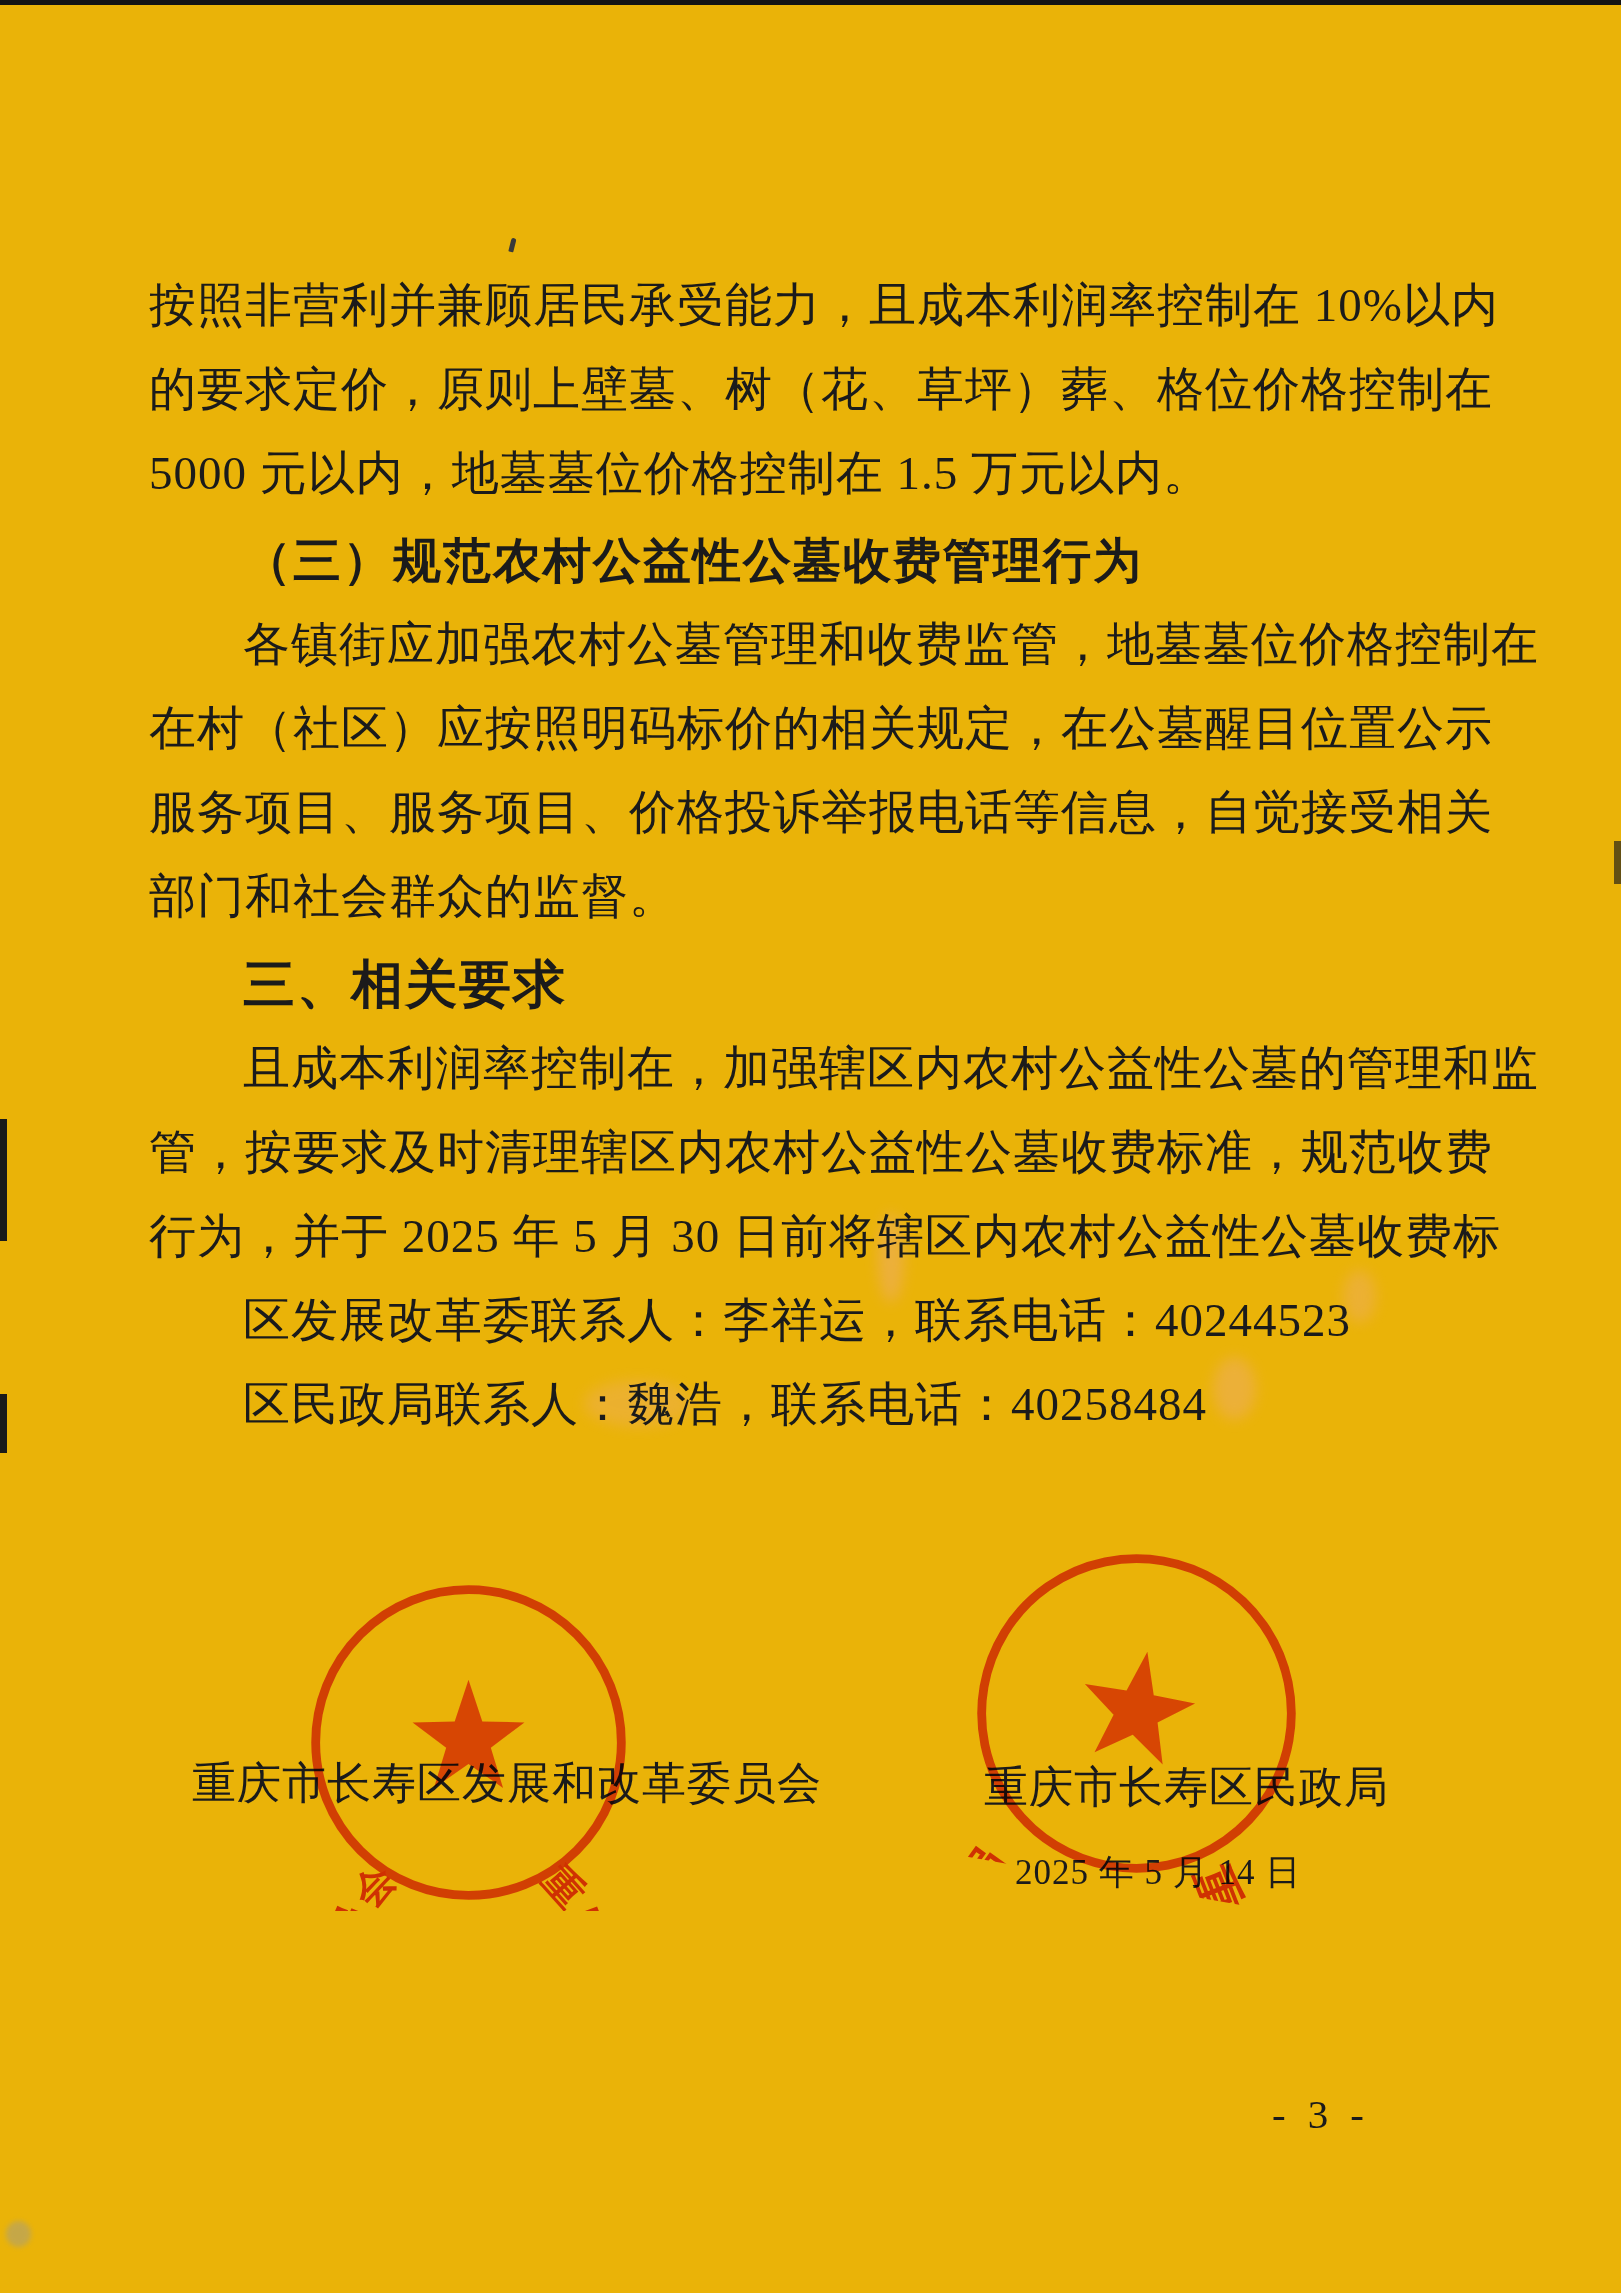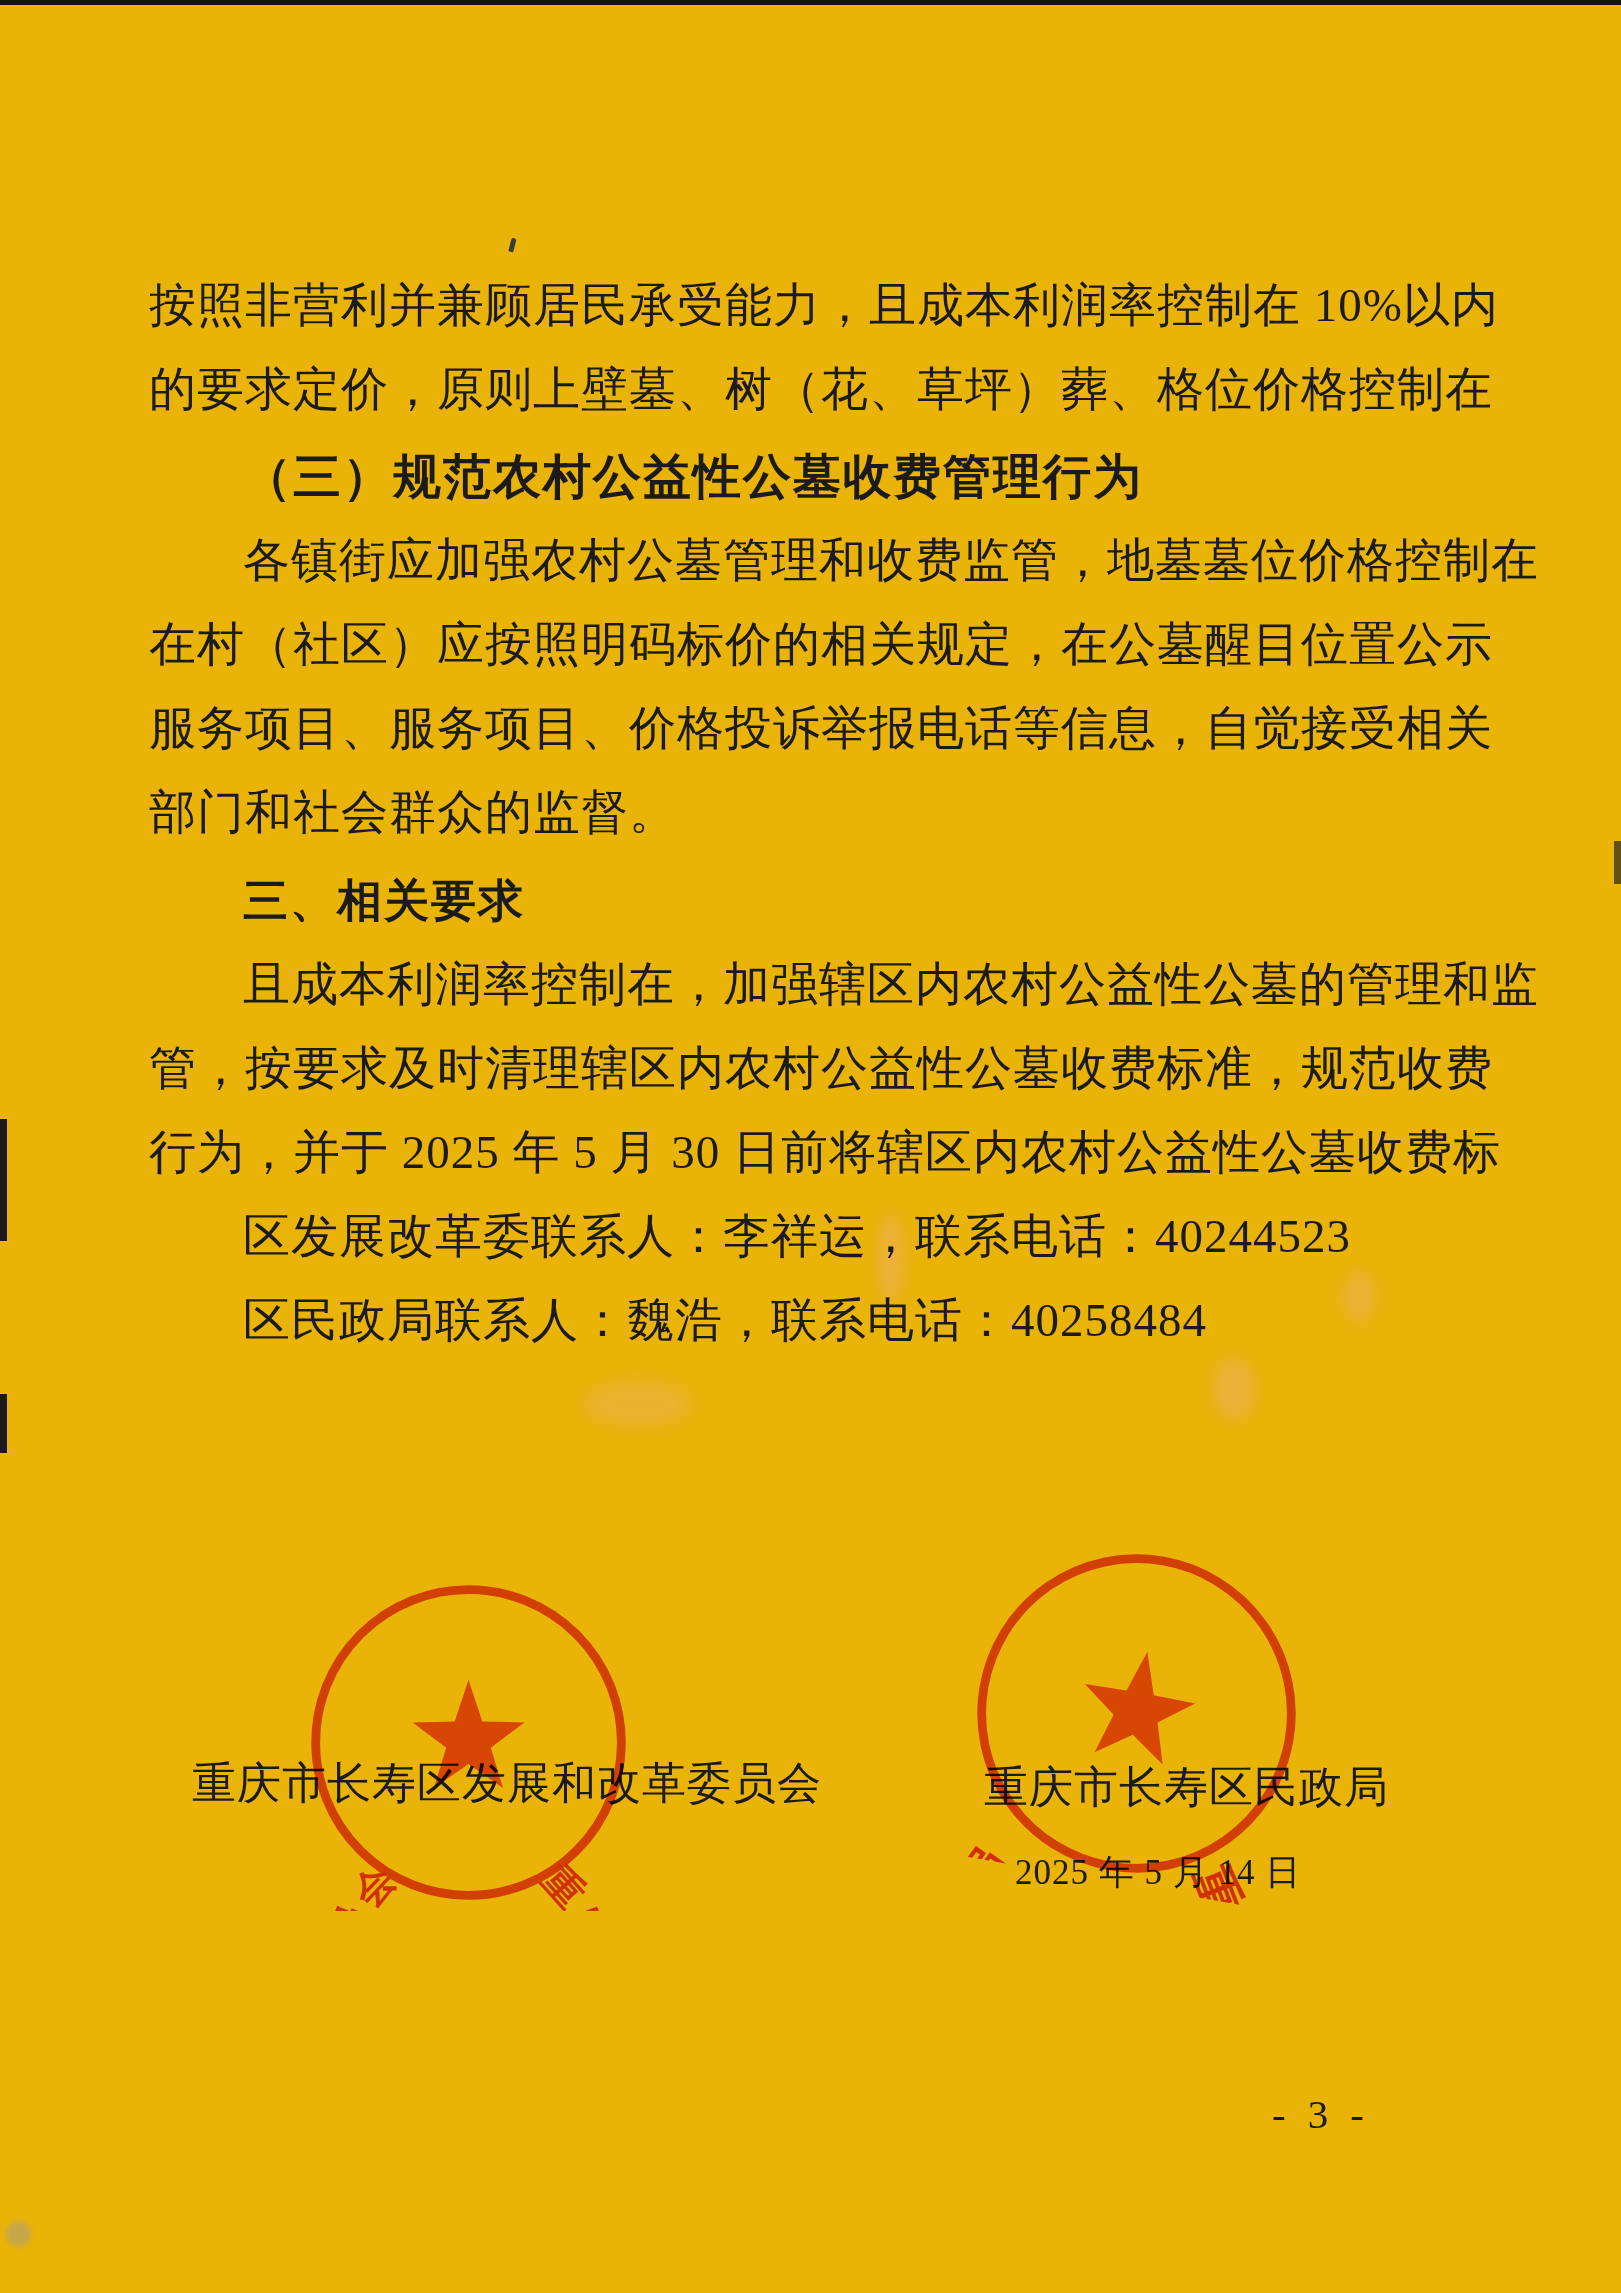--- a/index.html
+++ b/index.html
@@ -24,21 +24,21 @@
   .pink.p1 { left:878px; top:1213px; width:25.5px; height:90px; opacity:.30; }
   .pink.p2 { left:1213px; top:1357px; width:43px; height:63px; opacity:.28; }
   .pink.p3 { left:584px; top:1380px; width:108px; height:47px; opacity:.22; }
   .pink.p4 { left:1343px; top:1270px; width:33px; height:53px; opacity:.25; }
 
   .doc-lines { position:absolute; left:149px; top:263px; width:1333px; }
   .line { height:84px; display:flex; align-items:center; white-space:pre; }
   .line.body { font-size:47px; letter-spacing:1px; }
   .line.indent { padding-left:94px; }
   .line.heading-kai { font-size:48px; font-weight:700; letter-spacing:2px; margin-top:3.9px; }
-  .line.heading-bold { font-size:45px; font-weight:700; letter-spacing:2px;
+  .line.heading-bold { font-size:52px; font-weight:700; letter-spacing:2px;
                        font-family:Liberation Mono, monospace; margin-top:3.9px; }
 
   .sig { position:absolute; white-space:pre; font-size:44px; letter-spacing:1px; }
   .sig.left-org  { left:192px;  top:1754px; }
   .sig.right-org { left:984px; top:1758px; }
   .sig.date      { left:1015px; top:1849px; font-size:35px; }
 
   .page-number { position:absolute; left:1272px; top:2090px; font-size:41px; letter-spacing:5.9px; }
 
   .seal { position:absolute; mix-blend-mode:multiply; opacity:.92; }
@@ -58,20 +58,21 @@
   <div class="smudge"></div>
   <div class="ink-speck"></div>
   <div class="pink p1"></div>
   <div class="pink p2"></div>
   <div class="pink p3"></div>
   <div class="pink p4"></div>
 
   <div class="doc-lines">
       <div class="line body">按照非营利并兼顾居民承受能力，且成本利润率控制在 10%以内</div>
       <div class="line body">的要求定价，原则上壁墓、树（花、草坪）葬、格位价格控制在</div>
+      <div class="line body">5000 元以内，地墓墓位价格控制在 1.5 万元以内。</div>
       <div class="line heading-kai indent">（三）规范农村公益性公墓收费管理行为</div>
       <div class="line body indent">各镇街应加强农村公墓管理和收费监管，地墓墓位价格控制在</div>
       <div class="line body">在村（社区）应按照明码标价的相关规定，在公墓醒目位置公示</div>
       <div class="line body">服务项目、服务项目、价格投诉举报电话等信息，自觉接受相关</div>
       <div class="line body">部门和社会群众的监督。</div>
       <div class="line heading-bold indent">三、相关要求</div>
       <div class="line body indent">且成本利润率控制在，加强辖区内农村公益性公墓的管理和监</div>
       <div class="line body">管，按要求及时清理辖区内农村公益性公墓收费标准，规范收费</div>
       <div class="line body">行为，并于 2025 年 5 月 30 日前将辖区内农村公益性公墓收费标</div>
       <div class="line body indent">区发展改革委联系人：李祥运，联系电话：40244523</div>

